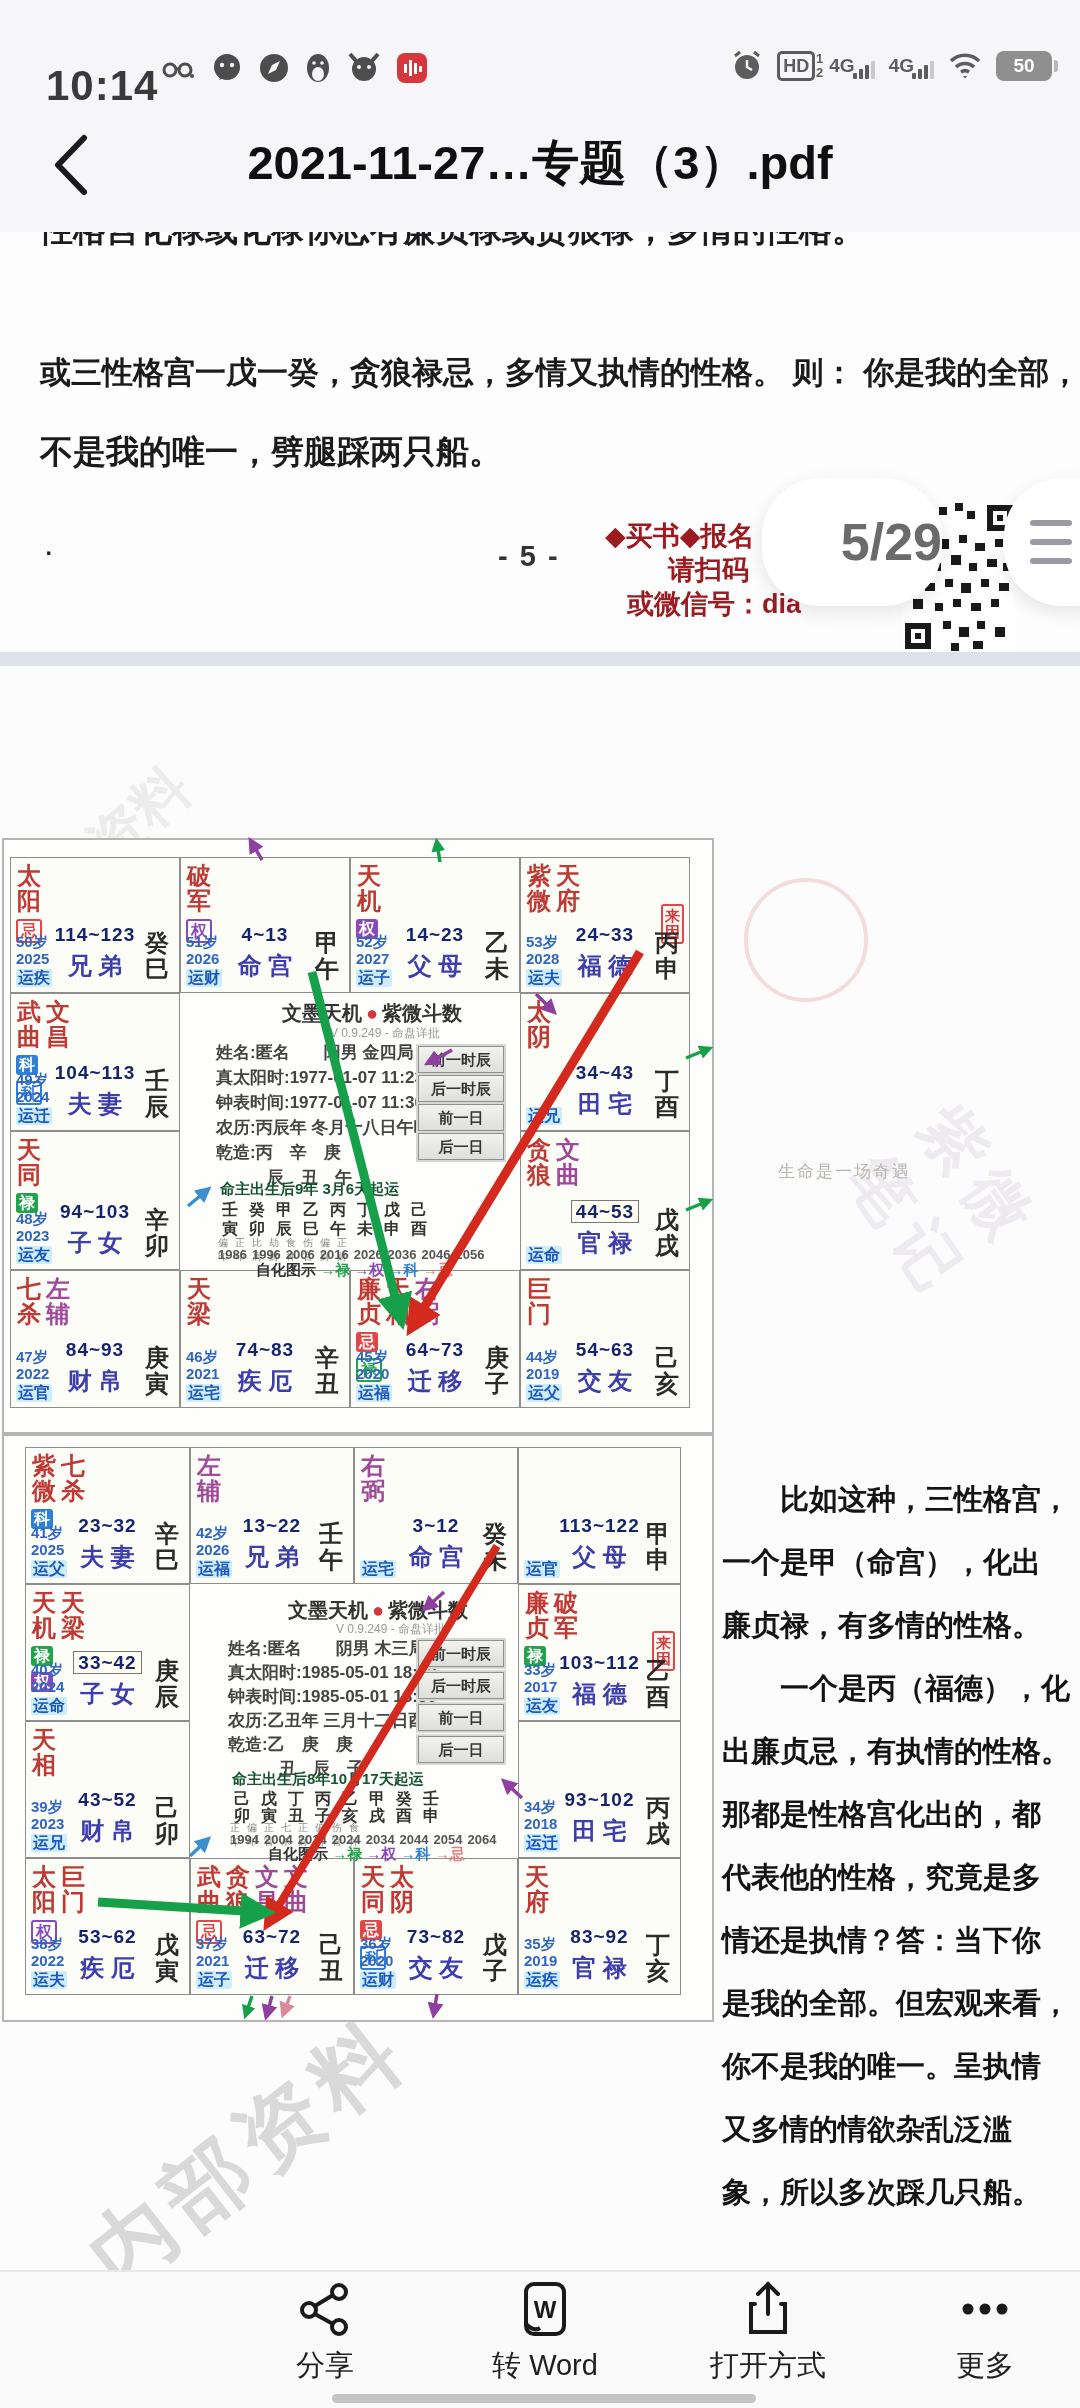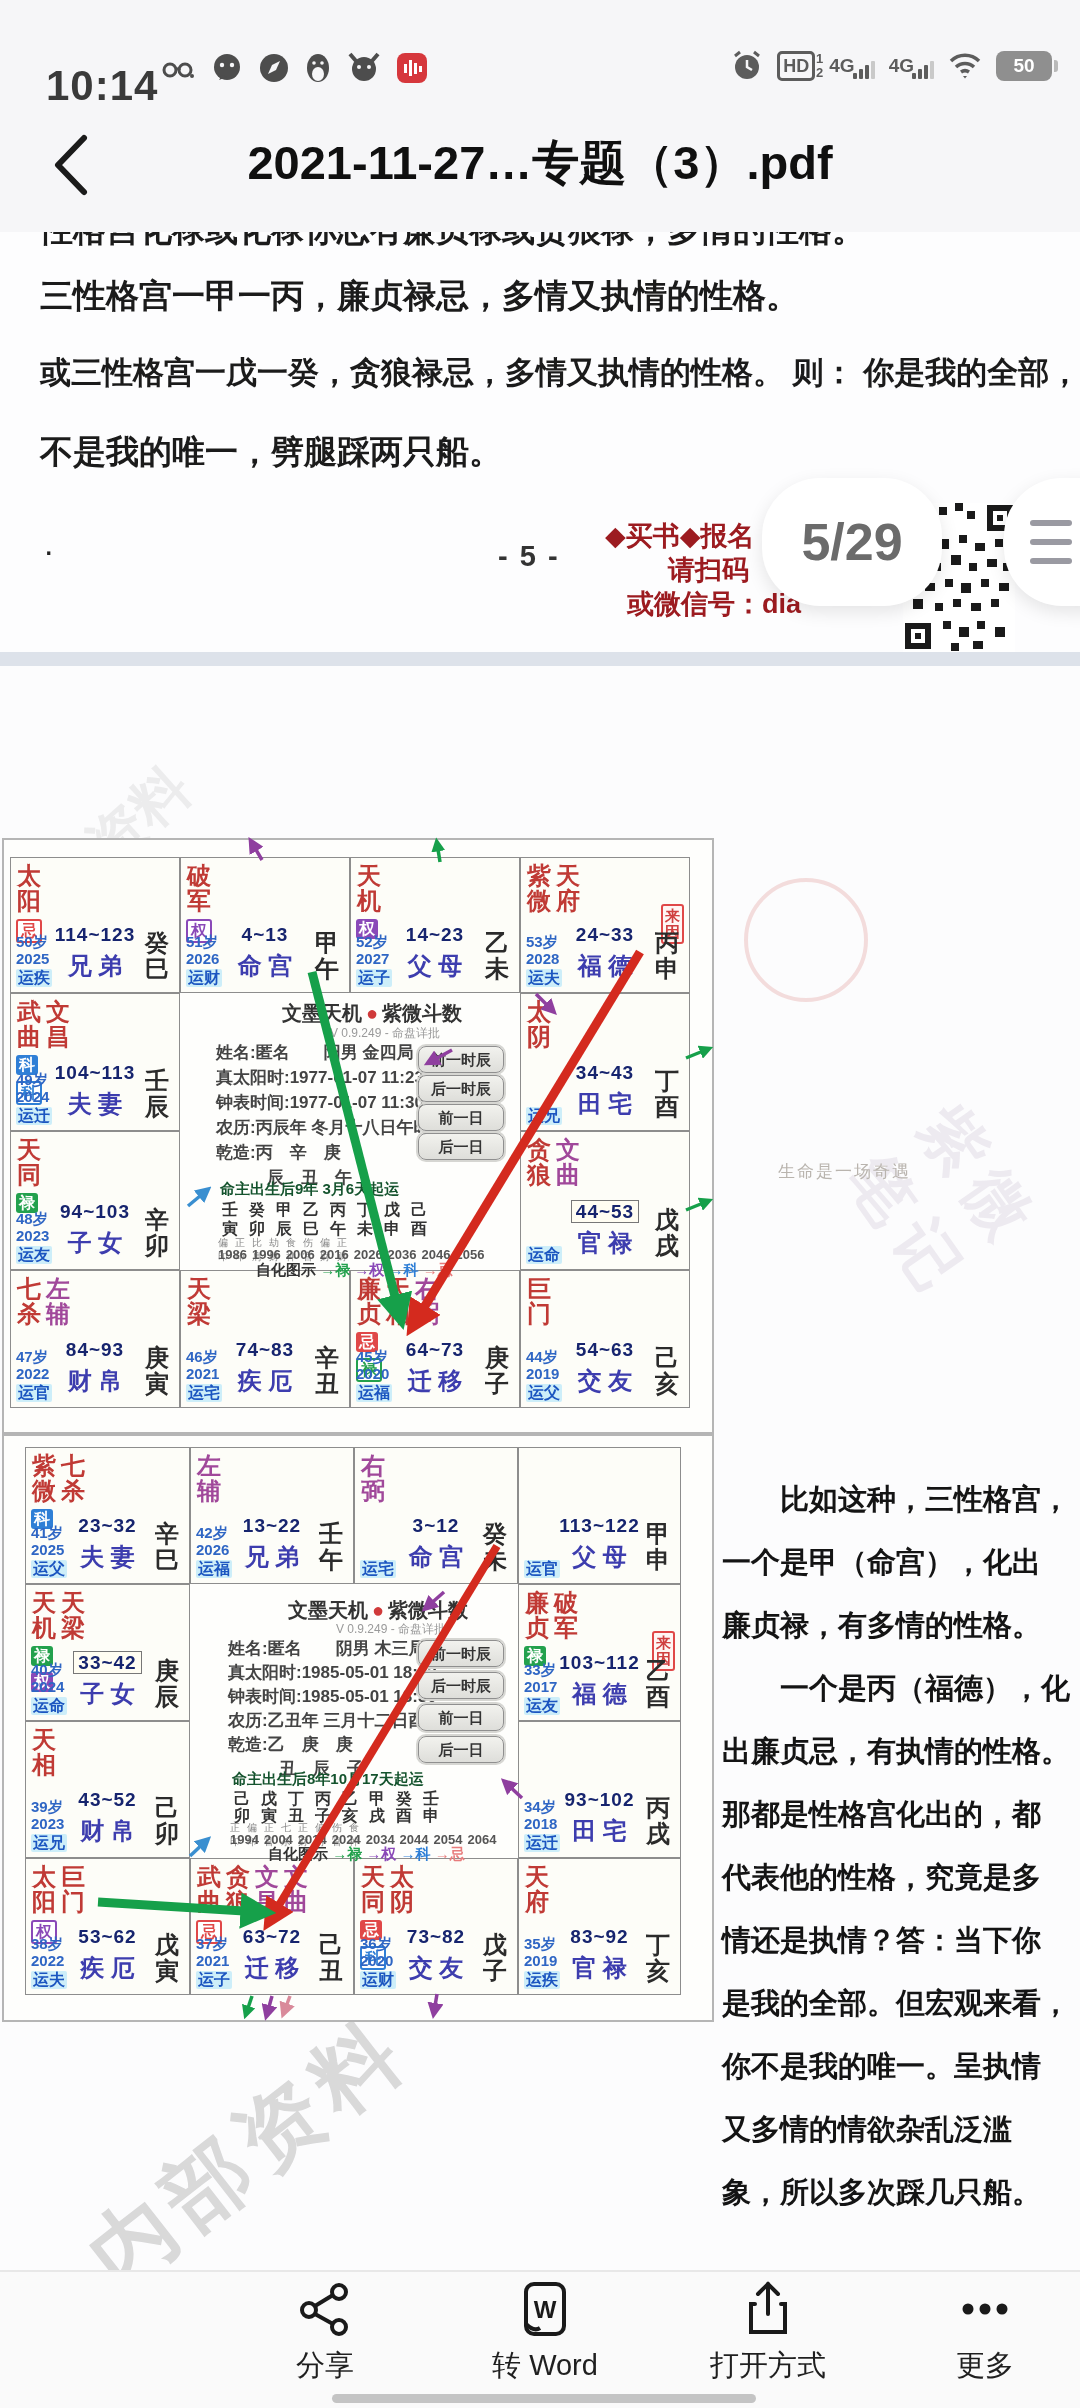--- a/index.html
+++ b/index.html
@@ -30,21 +30,21 @@
   #clipline{left:40px;top:0;width:1010px;height:15px;overflow:hidden;}
   #clipline div{margin-top:-24px;font-size:33px;}
   #p1{left:40px;top:42px;font-size:33px;white-space:nowrap;}
   #p2{left:40px;top:120px;font-size:31px;white-space:nowrap;}
   #p3{left:40px;top:198px;font-size:33px;}
   #dotmark{left:44px;top:292px;font-size:34px;color:#222;}
   #pgfooter{left:498px;top:308px;font-size:29px;color:#333;font-weight:600;letter-spacing:2px;}
   .promo{color:#9c1b20;font-weight:700;font-size:27px;white-space:nowrap;}
   
   #bubble529{left:762px;top:478px;width:180px;height:128px;background:#ffffff;border-radius:58px;
-     box-shadow:0 6px 18px rgba(0,0,0,.10);z-index:50;display:flex;align-items:center;justify-content:center;}
+     box-shadow:0 6px 18px rgba(0,0,0,.10);z-index:50;display:flex;align-items:center;justify-content:flex-end;}
   #bubble529 span{font-size:52px;color:#6b6b6b;font-weight:600;}
   #bubbleMenu{left:1004px;top:478px;width:96px;height:128px;background:#ffffff;border-radius:58px 0 0 58px;
      box-shadow:0 6px 18px rgba(0,0,0,.10);z-index:50;display:flex;flex-direction:column;gap:13px;
      align-items:flex-start;justify-content:center;padding-left:26px;box-sizing:border-box;}
   #bubbleMenu i{display:block;width:42px;height:6px;background:#9a9aa2;border-radius:3px;}
   #divider{left:0;top:652px;width:1080px;height:14px;background:#dde2ea;z-index:5;}
   
   #page6{left:0;top:666px;width:1080px;height:1604px;background:#fcfcfd;}
   .chartframe{border:2px solid #b5b5b5;background:#fefefc;}
   .cell{position:absolute;border:1px solid #8d8d8d;box-sizing:border-box;background:#fdfdf8;}
@@ -73,21 +73,21 @@
   .ctitle .dot{color:#d03a3a;padding:0 4px;}
   .cver{font-size:12px;color:#9a9a9a;white-space:nowrap;}
   .cinfo{font-size:17px;color:#444;font-weight:600;white-space:nowrap;}
   .cluck{font-size:15px;color:#14532d;font-weight:600;white-space:nowrap;}
   .crow{display:flex;gap:11px;font-size:16px;color:#333;font-weight:700;}
   .crow.gods{font-size:10px;color:#888;gap:7px;font-weight:400;}
   .crow.years{font-size:13px;color:#555;gap:5px;font-weight:600;}
   .cself{font-size:15px;font-weight:700;color:#333;white-space:nowrap;}
   .cself .sg{color:#23a14d;} .cself .sp{color:#8a49b8;} .cself .sb{color:#2f7fd6;} .cself .sr{color:#e87c7c;}
   .cbtn{position:absolute;width:84px;height:25px;background:linear-gradient(#f2f2ee,#dededa);
-     border:1px solid #8f8f8f;box-shadow:0 0 0 2px #d6d6d2;border-radius:8px;font-size:15px;font-weight:700;
+     border:1px solid #8f8f8f;box-shadow:0 0 0 2px #d6d6d2;border-radius:0;font-size:15px;font-weight:700;
      color:#333;text-align:center;line-height:25px;}
   
   .wm{color:rgba(110,110,110,.25);font-weight:700;pointer-events:none;}
   .seal{border:4px solid rgba(205,80,70,.18);border-radius:50%;}
   .wm-note{color:#b9b4ae;font-size:17px;letter-spacing:2px;}
   
   #rightcol{left:722px;top:802px;width:352px;font-family:"Liberation Serif","DejaVu Serif",serif;
      font-size:29px;font-weight:700;color:#141414;line-height:63px;white-space:pre-line;text-align:justify;}
   
   #toolbar{left:0;top:2270px;width:1080px;height:138px;background:#fafafa;border-top:2px solid #e8e8e8;z-index:60;}
@@ -171,21 +171,20 @@
 
 <svg id="backbtn" class="abs icon" viewBox="0 0 60 70">
     <polyline points="42,8 16,35 42,62" fill="none" stroke="#1b1b1b" stroke-width="6" stroke-linecap="round" stroke-linejoin="round"></polyline>
   </svg>
 <div id="pdftitle" class="abs">2021-11-27…专题（3）.pdf</div>
 
 <div id="page5" class="abs">
   <div id="clipline" class="abs">
       <div class="doc">性格宫化禄或化禄你恋有廉贞禄或贪狼禄，多情的性格。</div>
     </div>
-  <div id="p1" class="abs doc">三性格宫一甲一丙，廉贞禄忌，多情又执情的性格。</div>
   <div id="p2" class="abs doc">或三性格宫一戊一癸，贪狼禄忌，多情又执情的性格。 则： 你是我的全部，却</div>
   <div id="p3" class="abs doc">不是我的唯一，劈腿踩两只船。</div>
   <div id="dotmark" class="abs">.</div>
   <div id="pgfooter" class="abs">- 5 -</div>
   <div class="abs promo" style="left:605px;top:286px;">◆买书◆报名</div>
   <div class="abs promo" style="left:668px;top:320px;">请扫码</div>
   <div class="abs promo" style="left:627px;top:354px;">或微信号：dia</div>
   <svg class="abs icon" style="left:903px;top:271px;" width="112" height="152" viewBox="0 0 112 152">
     <rect x="0" y="0" width="112" height="152" fill="#fff"></rect>
     <g fill="#1a1a1a">

